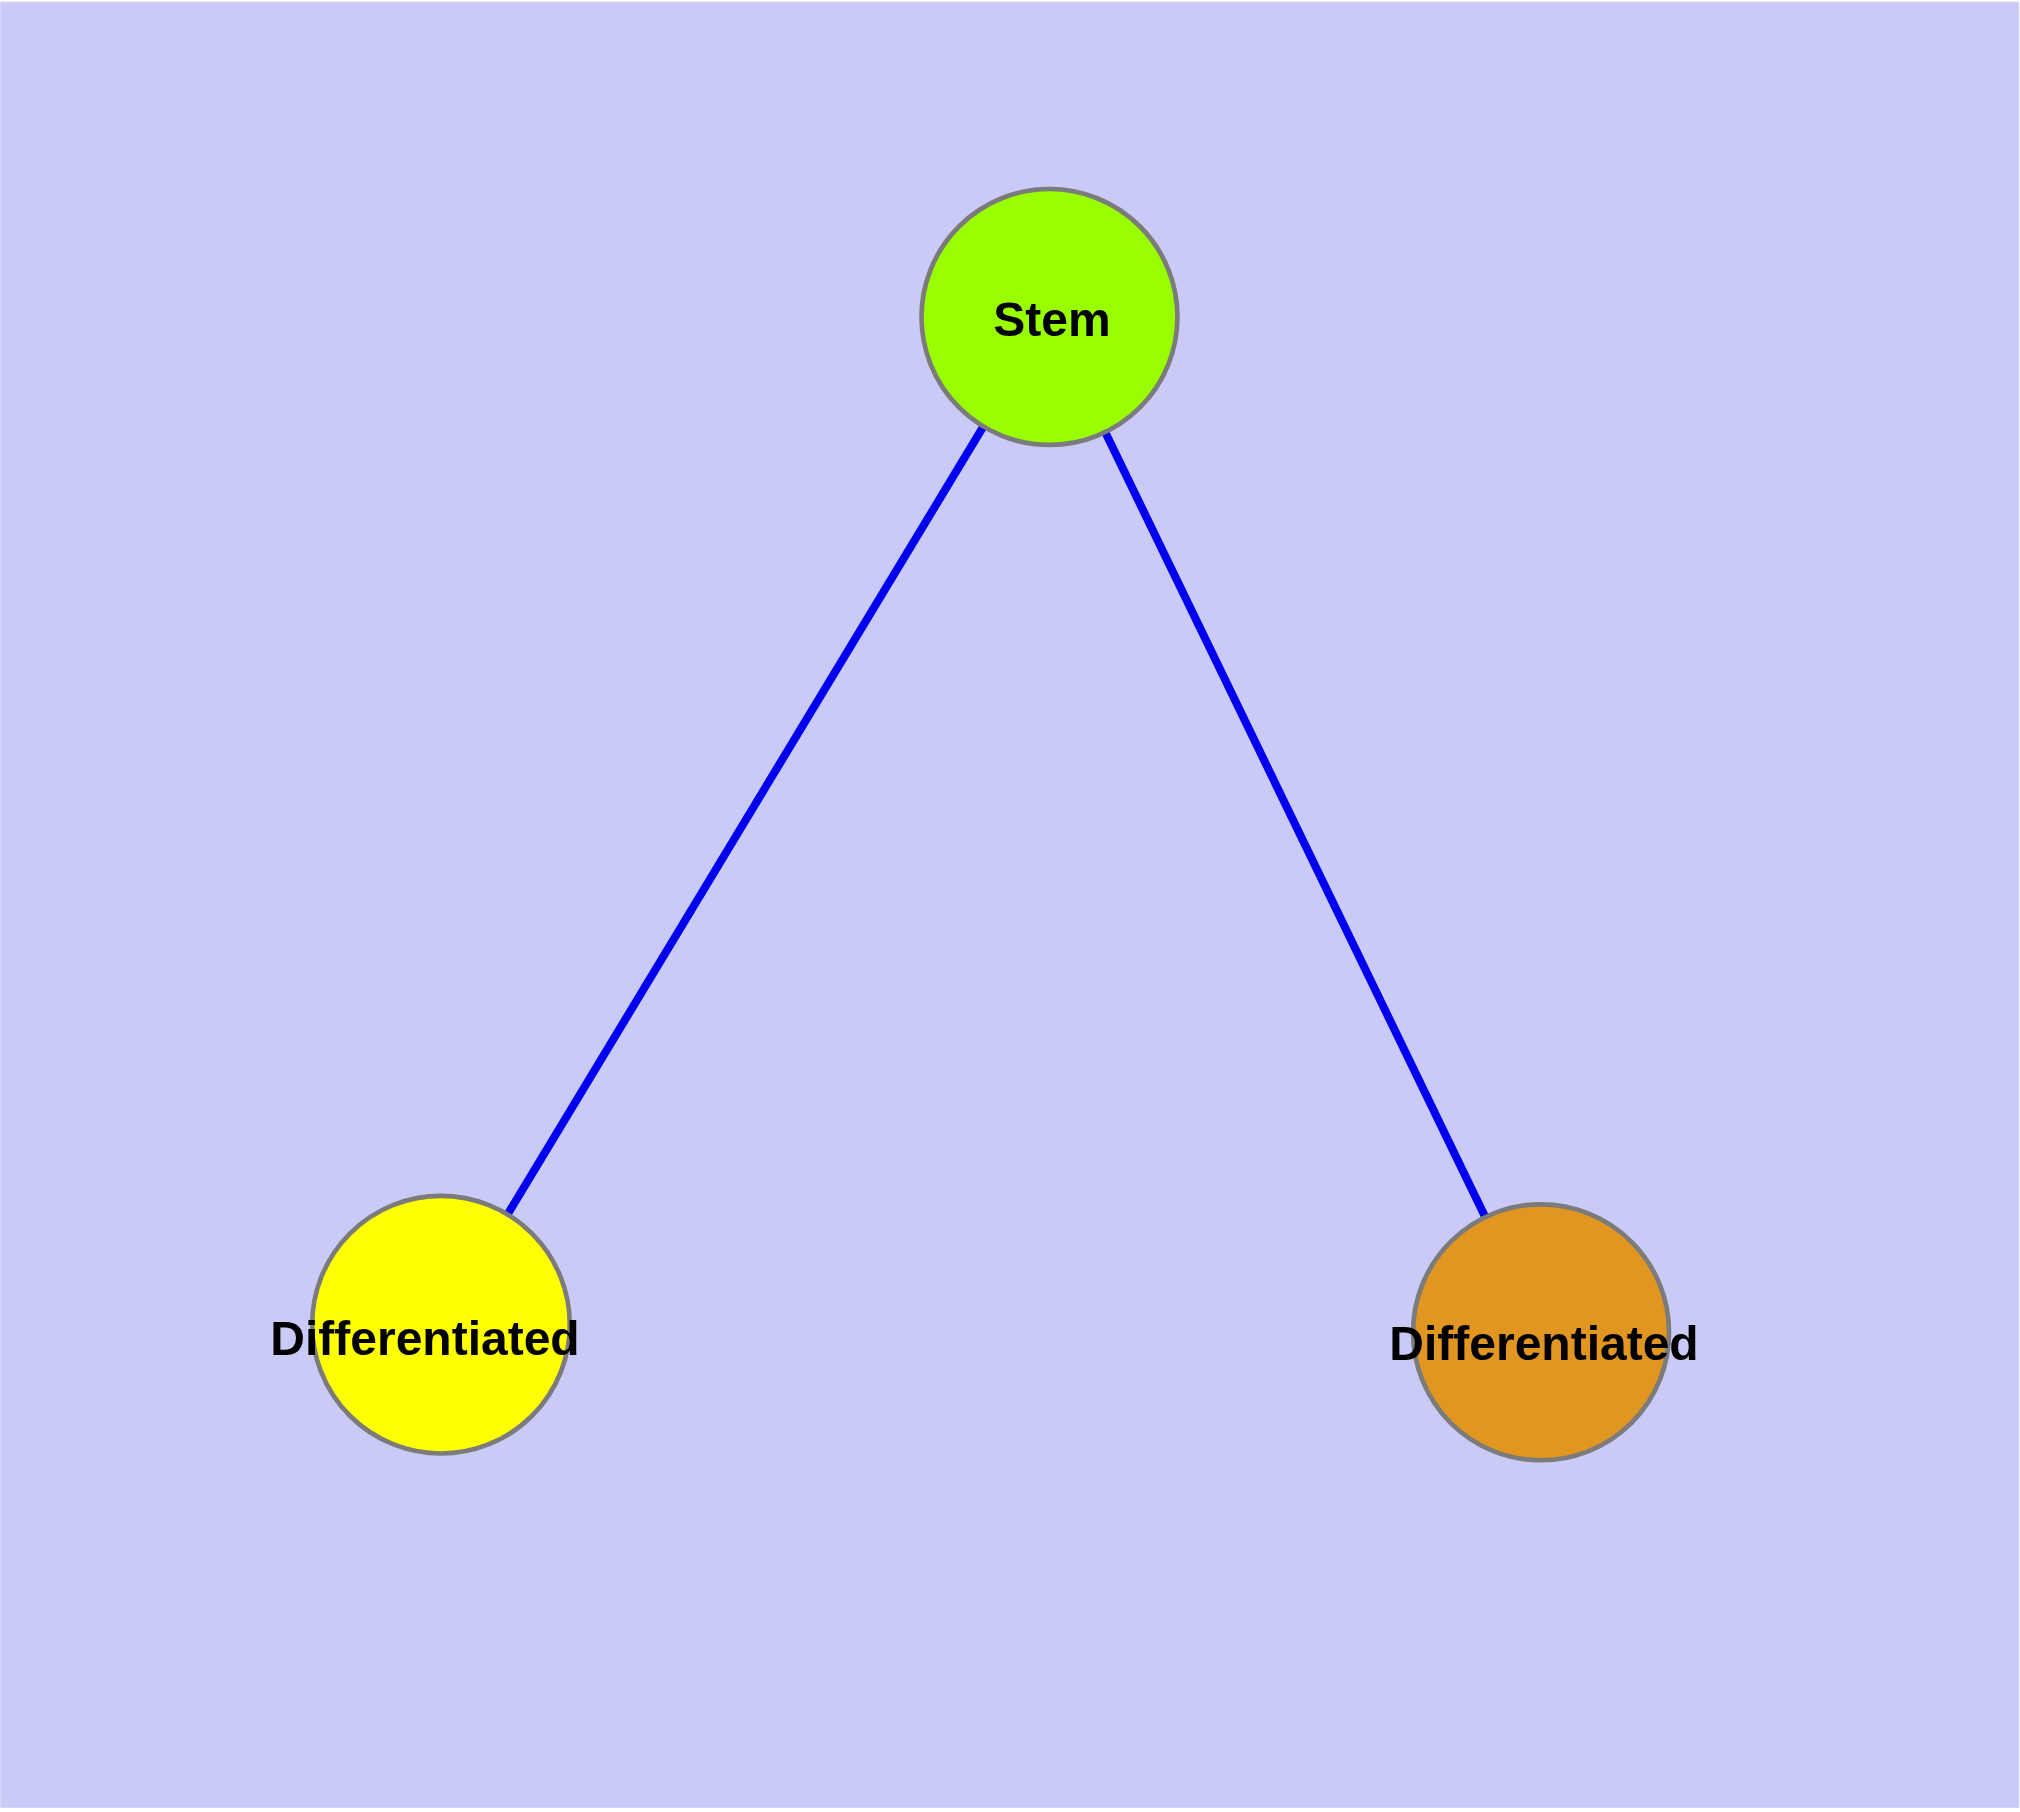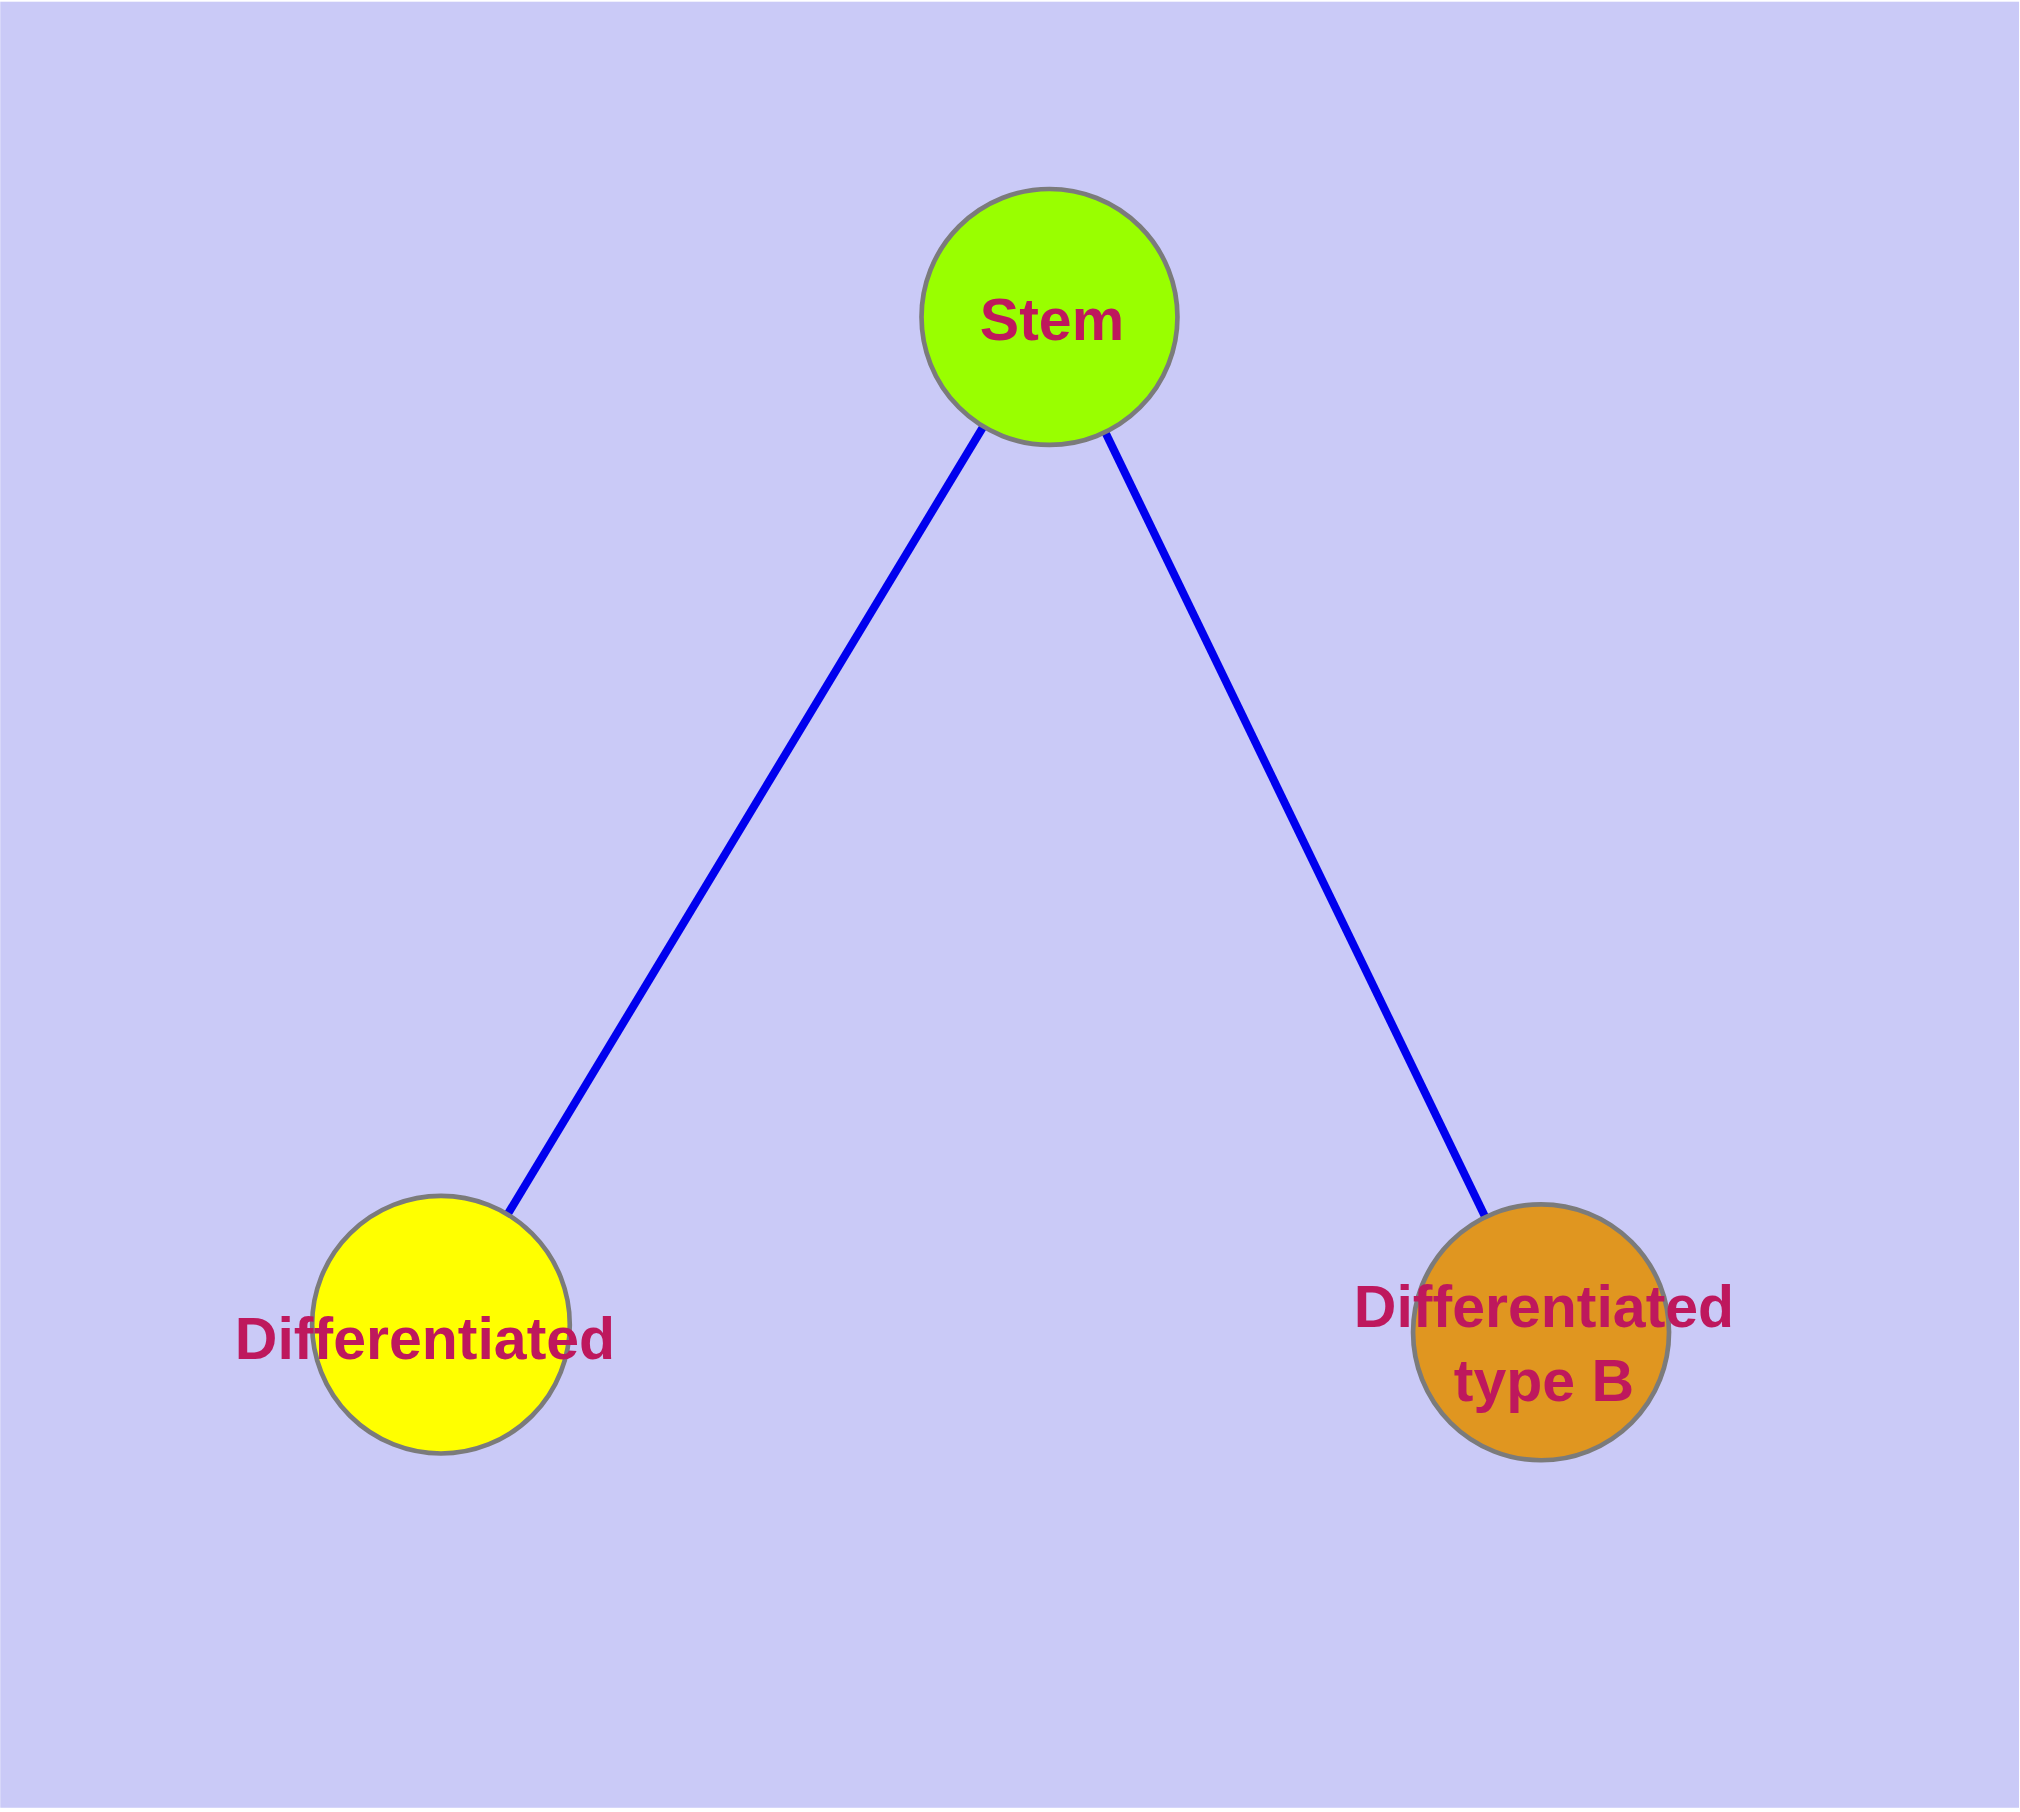--- a/index.html
+++ b/index.html
@@ -24,23 +24,23 @@
   .graph-svg line {
     stroke-width: 9.5;
     stroke-linecap: butt;
   }
   .graph-svg circle {
     stroke-width: 5.5;
   }
   .node-label {
     position: absolute;
     transform: translate(-50%, -50%);
-    color: #be185d;
+    color: #000000;
     font-weight: bold;
-    font-size: 59px;
+    font-size: 48px;
     line-height: 1.26;
     white-space: nowrap;
     text-align: center;
     z-index: 2;
   }
 </style>
 </head>
 <body>
 
 <div class="canvas">
@@ -61,17 +61,16 @@
   </svg>
 
   <div class="node-label" style="left:1052px; top:320px;">Stem</div>
 
   <div class="node-label" style="left:425px; top:1339px;">
     <div>Differentiated</div>
   </div>
 
   <div class="node-label" style="left:1544px; top:1344px;">
     <div>Differentiated</div>
-    <div>type B</div>
   </div>
 
 </div>
 
 
 </body></html>

